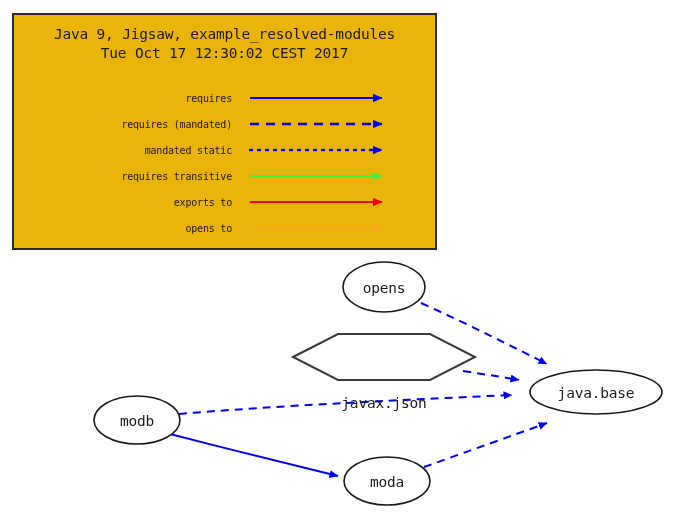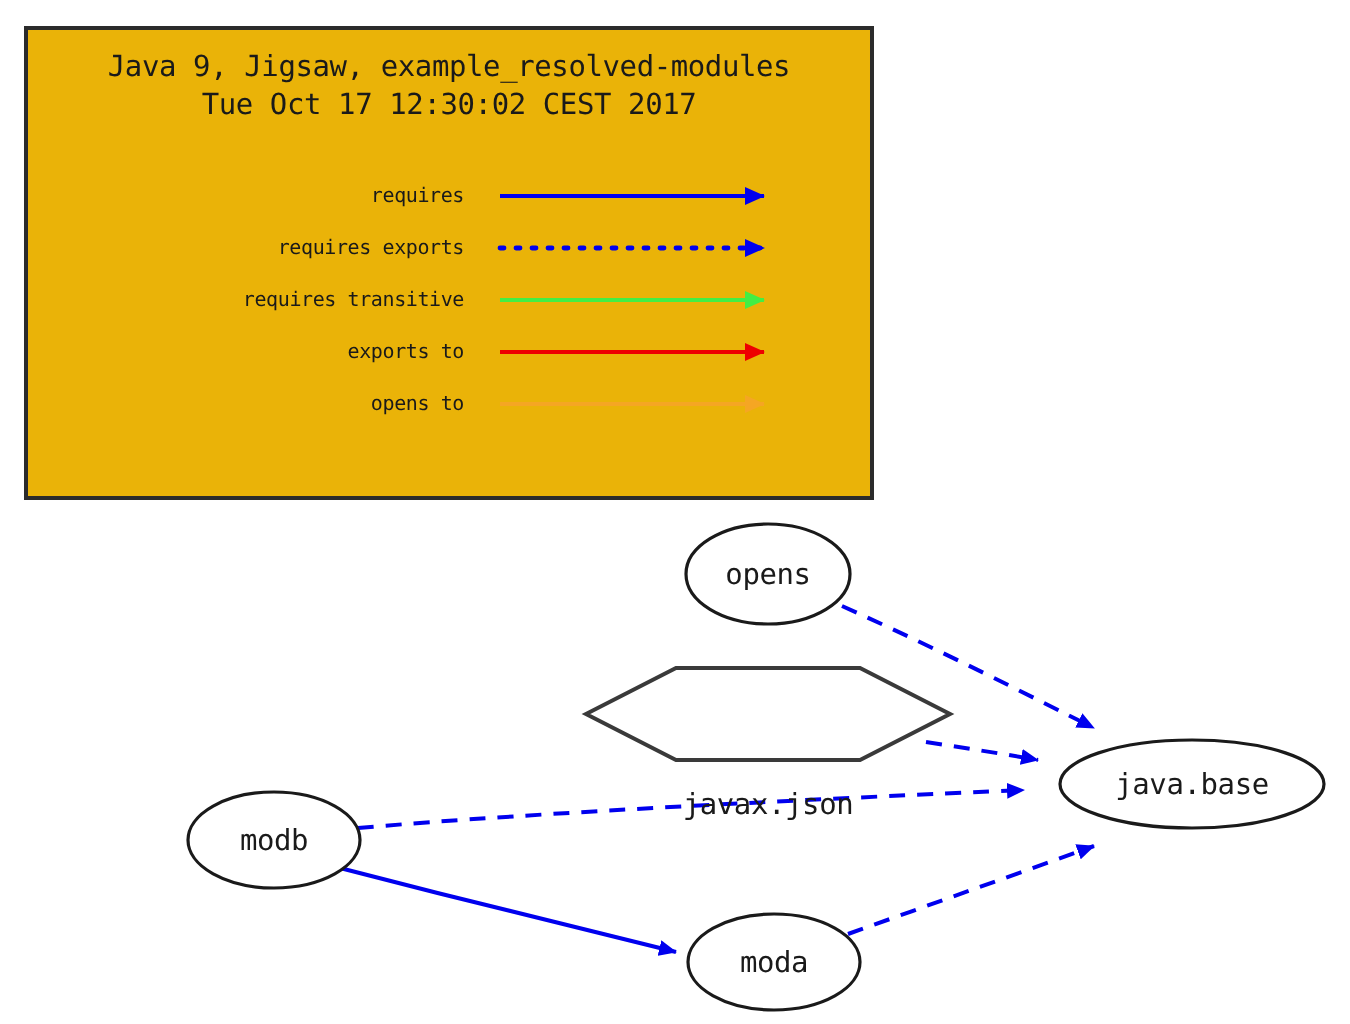--- a/index.html
+++ b/index.html
@@ -150,23 +150,34 @@
         <svg class="legend-arrow" viewBox="0 0 200 26">
           <defs>
             <marker id="lm0" markerWidth="10" markerHeight="9" refX="9.5" refY="4.5" orient="auto" markerUnits="userSpaceOnUse">
               <path d="M0,0 L10,4.5 L0,9 z" fill="#0000ee"></path>
             </marker>
           </defs>
           <line x1="12" y1="13" x2="144" y2="13" stroke="#0000ee" stroke-width="2" marker-end="url(#lm0)"></line>
         </svg>
       </div>
 
-
-      <div class="legend-row">
-        <span class="legend-label">requires exports</span>
+      <div class="legend-row">
+        <span class="legend-label">requires (mandated)</span>
+        <svg class="legend-arrow" viewBox="0 0 200 26">
+          <defs>
+            <marker id="lm1" markerWidth="10" markerHeight="9" refX="9.5" refY="4.5" orient="auto" markerUnits="userSpaceOnUse">
+              <path d="M0,0 L10,4.5 L0,9 z" fill="#0000ee"></path>
+            </marker>
+          </defs>
+          <line x1="12" y1="13" x2="144" y2="13" stroke="#0000ee" stroke-width="2.4" stroke-dasharray="9,7" marker-end="url(#lm1)"></line>
+        </svg>
+      </div>
+
+      <div class="legend-row">
+        <span class="legend-label">mandated static</span>
         <svg class="legend-arrow" viewBox="0 0 200 26">
           <defs>
             <marker id="lm2" markerWidth="10" markerHeight="9" refX="9.5" refY="4.5" orient="auto" markerUnits="userSpaceOnUse">
               <path d="M0,0 L10,4.5 L0,9 z" fill="#0000ee"></path>
             </marker>
           </defs>
           <line x1="12" y1="13" x2="144" y2="13" stroke="#0000ee" stroke-width="2.4" stroke-dasharray="2,6" stroke-linecap="round" marker-end="url(#lm2)"></line>
         </svg>
       </div>
 

